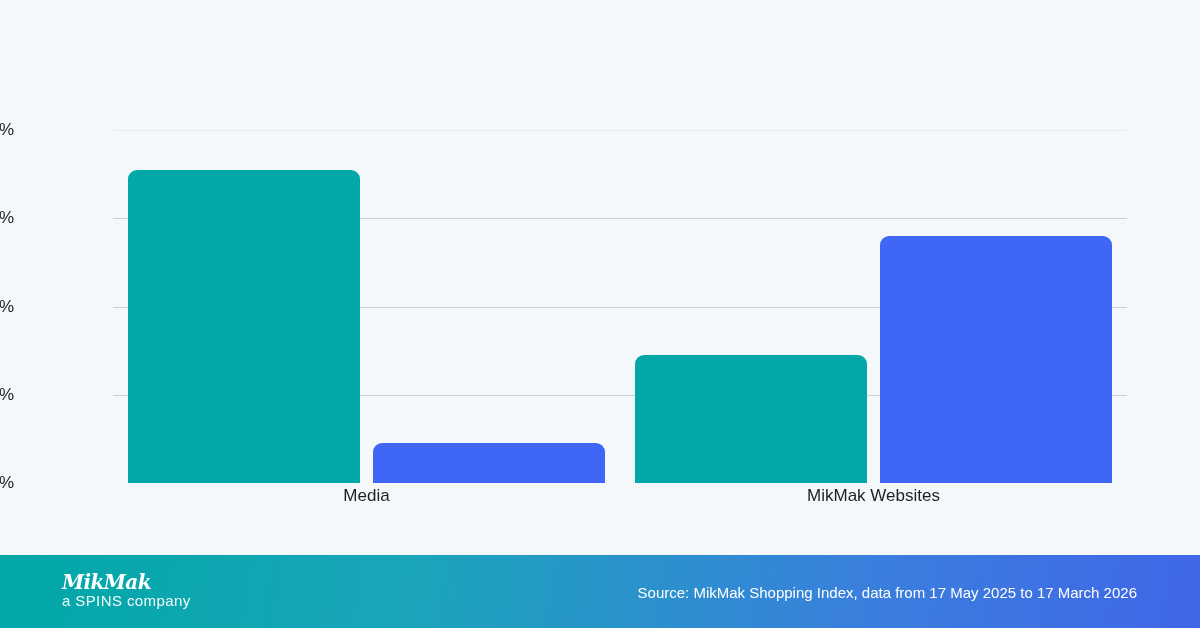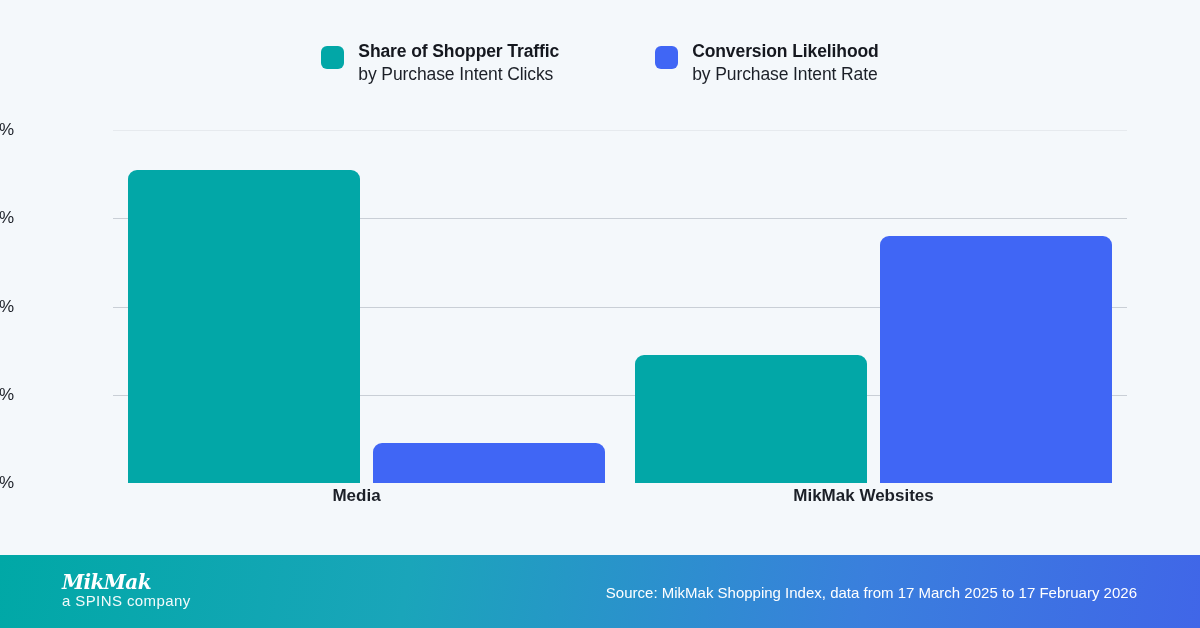--- a/index.html
+++ b/index.html
@@ -68,22 +68,22 @@
     left:0; bottom:0;
     width:100%; height:100%;
   }
   .bar {
     position:absolute; bottom:0;
     border-radius:9px 9px 0 0;
   }
 
   .xlabels {
     position:absolute;
-    left:103px; top:486px;
-    width:1014px; height:24px;font-weight:bold;
+    left:113px; top:486px;
+    width:1014px; height:24px;
   }
   .xlabel {
     position:absolute;
     font-size:17px; color:#1c2028;
     transform:translateX(-50%);
     white-space:nowrap;
   }
 
   
   .footer {
@@ -111,36 +111,20 @@
     right:63px; top:584px;
     font-size:15px; color:#ffffff;
     white-space:nowrap;
   }
 </style>
 </head>
 <body>
 
 <div id="root">
 
-  <div class="legend">
-    <div class="legend-item">
-      <span class="swatch" style="background:#02a7a7"></span>
-      <span class="legend-text">
-        <div class="legend-title">Share of Shopper Traffic</div>
-        <div class="legend-sub">by Purchase Intent Clicks</div>
-      </span>
-    </div>
-    <div class="legend-item">
-      <span class="swatch" style="background:#4066f5"></span>
-      <span class="legend-text">
-        <div class="legend-title">Conversion Likelihood</div>
-        <div class="legend-sub">by Purchase Intent Rate</div>
-      </span>
-    </div>
-  </div>
 
   <div class="plot">
     <div id="grid-layer">
         <div class="gridline" style="top: 264.75px;"></div>
         <div class="gridline" style="top: 176.5px;"></div>
         <div class="gridline" style="top: 88.25px;"></div>
         <div class="gridline faint" style="top: 0px;"></div>
       </div>
     <div id="ytick-layer">
         <div class="ytick" style="top: 353px;">0%</div>
@@ -160,15 +144,15 @@
   <div class="xlabels" id="xlabel-layer">
       <div class="xlabel" style="left: 253.5px;">Media</div>
       <div class="xlabel" style="left: 760.5px;">MikMak Websites</div>
     </div>
 
   <div class="footer"></div>
   <div class="logo">
     <div class="logo-mark">MikMak</div>
     <div class="logo-tag">a SPINS company</div>
   </div>
-  <div class="source">Source: MikMak Shopping Index, data from 17 March 2025 to 17 February 2026</div>
+  <div class="source">Source: MikMak Shopping Index, data from 17 May 2025 to 17 March 2026</div>
 
 </div>
 
 </body></html>

